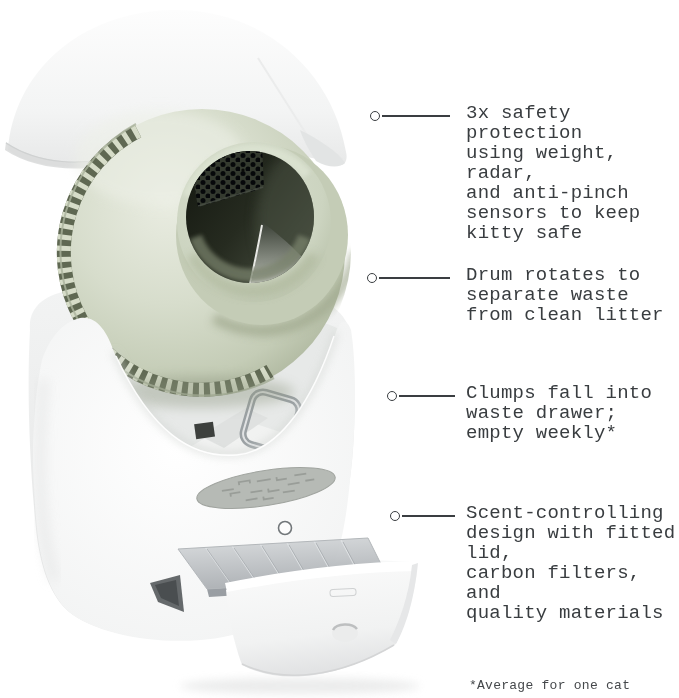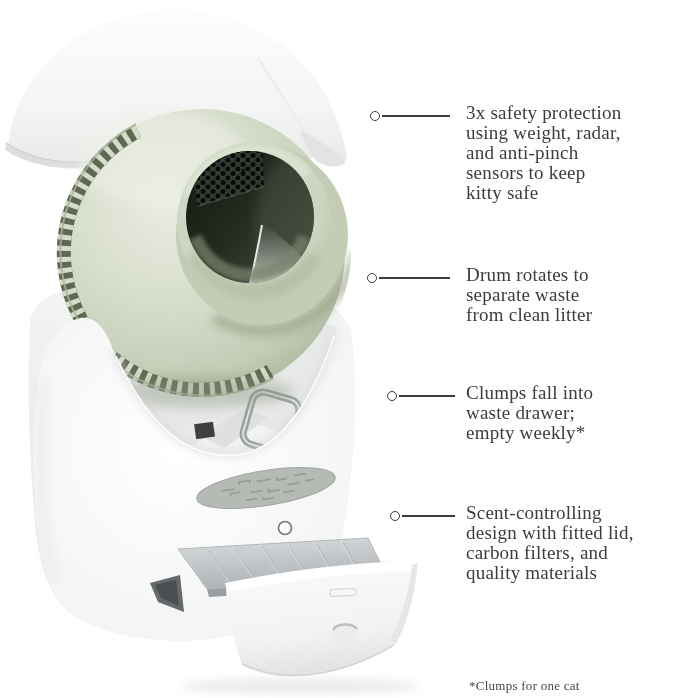--- a/index.html
+++ b/index.html
@@ -1,18 +1,18 @@
 <!DOCTYPE html>
 <html><head>
 <meta charset="utf-8">
 <style>
   html,body{margin:0;padding:0;background:#ffffff;}
   #stage{
     position:relative;width:679px;height:698px;background:#ffffff;overflow:hidden;
-    font-family:Liberation Serif, serif;
+    font-family:Liberation Mono, monospace;
     border-radius:12px;
   }
   #product-svg{position:absolute;left:0;top:0;}
   .callout{position:absolute;}
   .marker{
     position:absolute;width:8px;height:8px;border:1.5px solid #3a3e41;
     border-radius:50%;background:#ffffff;box-sizing:content-box;
   }
   .cline{position:absolute;height:1.5px;background:#3a3e41;}
   .ctext{
@@ -264,14 +264,14 @@
 
   <div class="callout">
     <span class="marker m4"></span>
     <span class="cline l4"></span>
     <div class="ctext t4">Scent-controlling
 design with fitted lid,
 carbon filters, and
 quality materials</div>
   </div>
 
-  <div class="footnote">*Clumps for one cat</div>
+  <div class="footnote">*Average for one cat</div>
 </div>
 
 </body></html>

